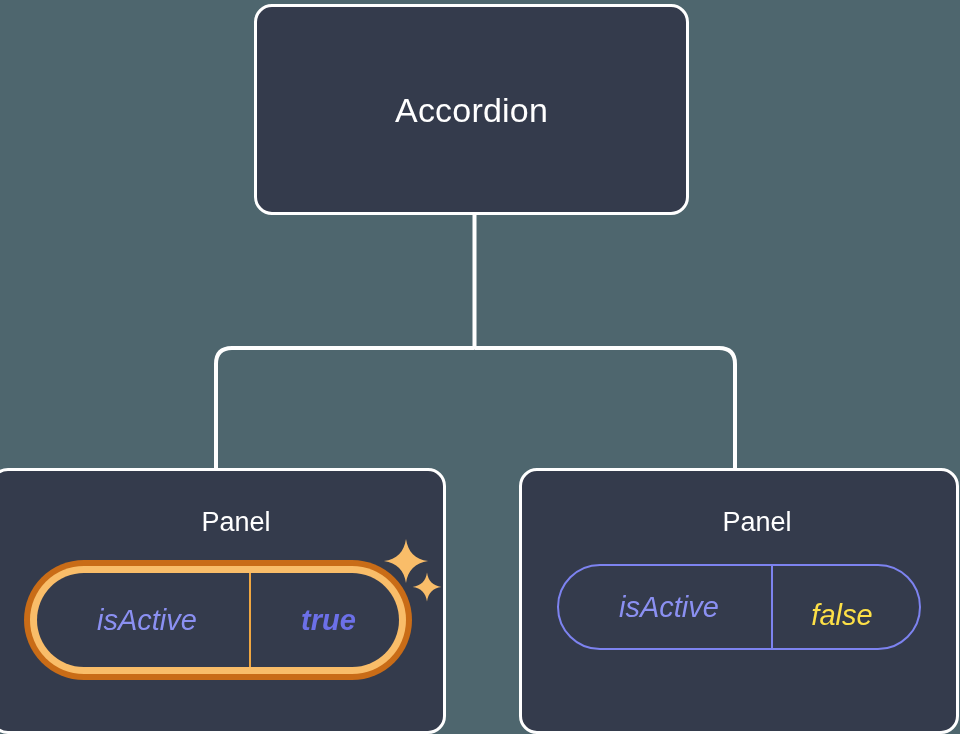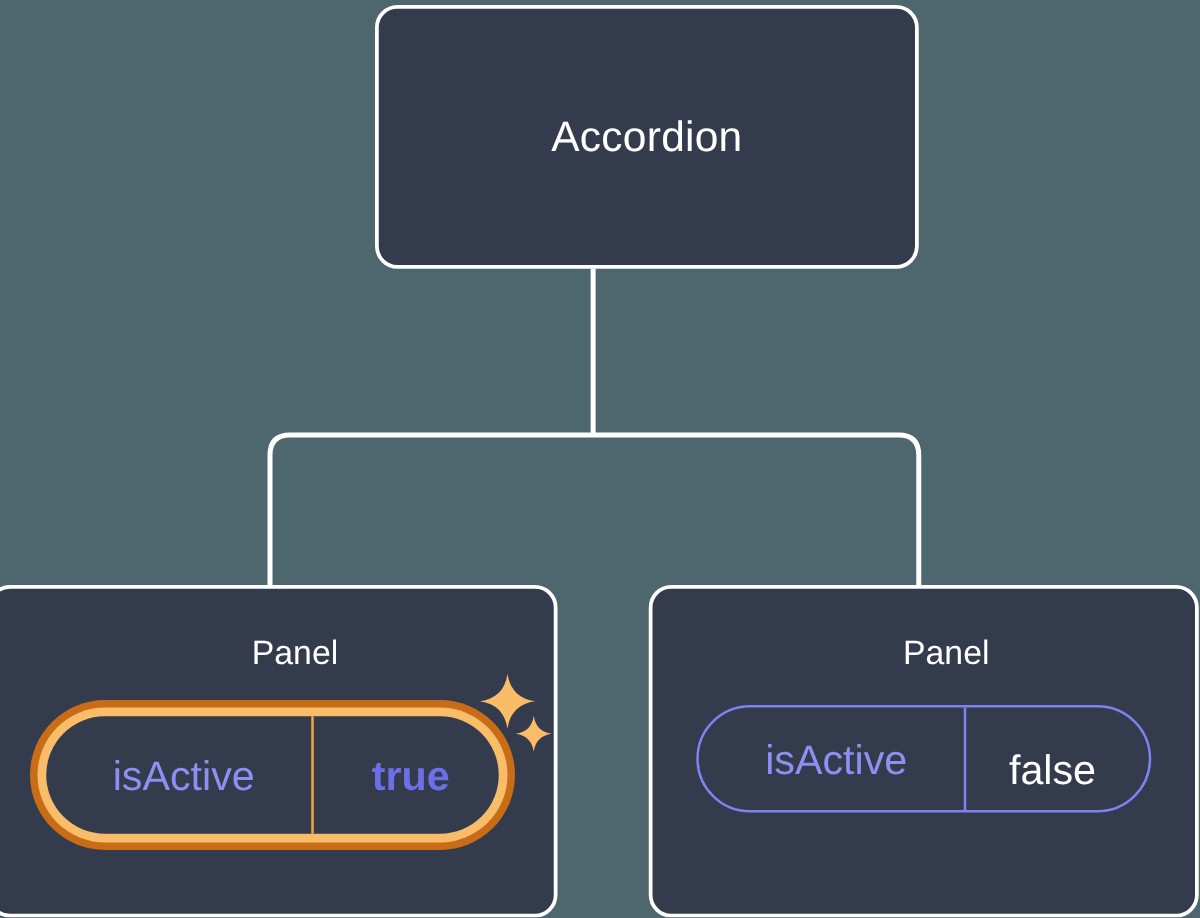--- a/index.html
+++ b/index.html
@@ -45,21 +45,20 @@
 
   
   #node-root {
     left: 254px;
     top: 4px;
     width: 435px;
     height: 211px;
     display: flex;
     align-items: center;
     justify-content: center;
-    margin-left: 46px;
   }
 
   .node-title-root {
     color: #ffffff;
     font-size: 34px;
     font-weight: 400;
     letter-spacing: 0.2px;
     line-height: 1;
   }
 
@@ -106,33 +105,34 @@
     border-radius: 999px;
     height: 86px;
     background: transparent;
   }
 
   .pill-key,
   .pill-val {
     display: flex;
     align-items: center;
     justify-content: center;
-    font-size: 33px;
+    font-size: 29px;
     line-height: 1;
     white-space: nowrap;
+    font-style: italic;
   }
 
   .pill-key {
     color: #8b90f2;
     padding: 0 26px 0 34px;
     font-weight: 400;
   }
 
   .pill-val {
-    color: #ffffff;
+    color: #fde047;
     padding: 16px 34px 0 26px;
     border-left: 2px solid #7d83f0;
     font-weight: 400;
   }
 
   
   #pill-right { margin-top: 28px; }
   #pill-right .pill-key { min-width: 212px; }
   #pill-right .pill-val { min-width: 148px; }
 

